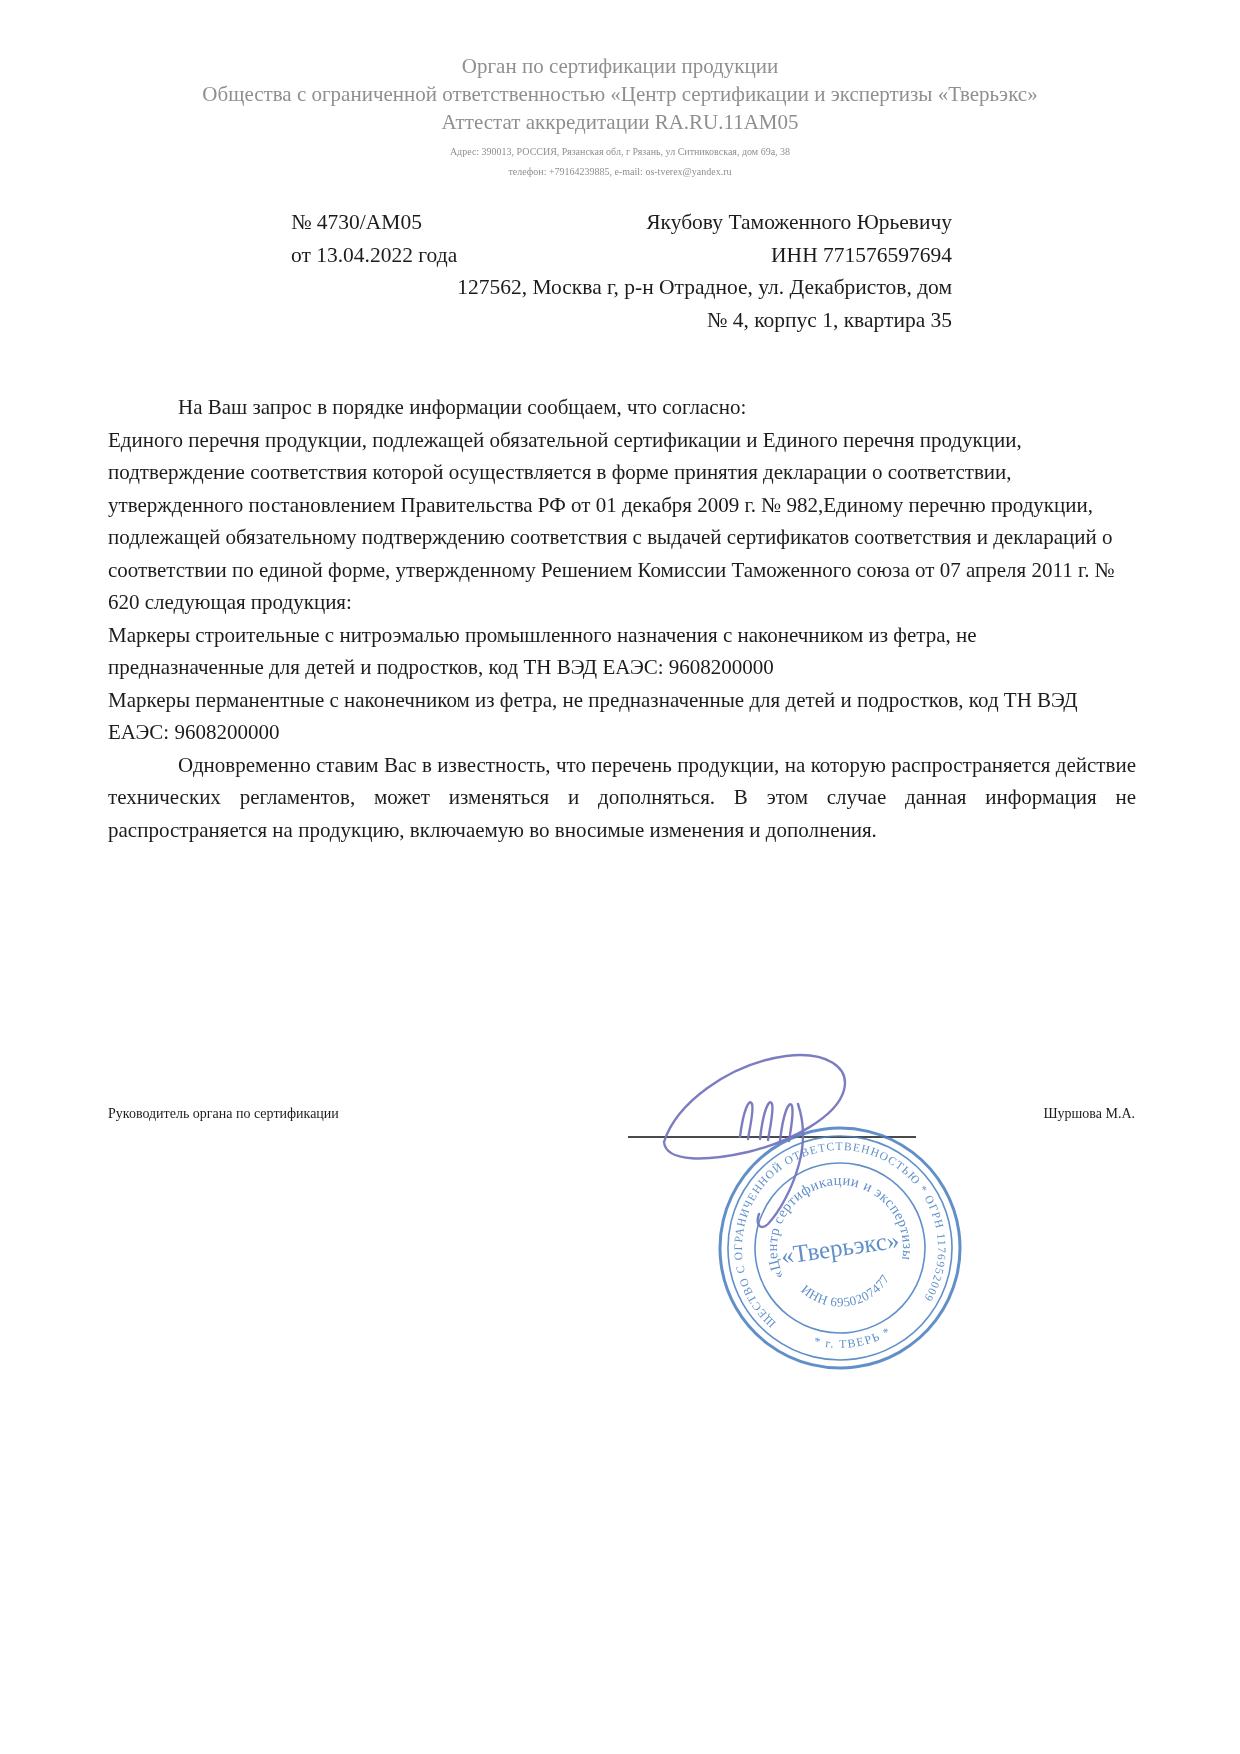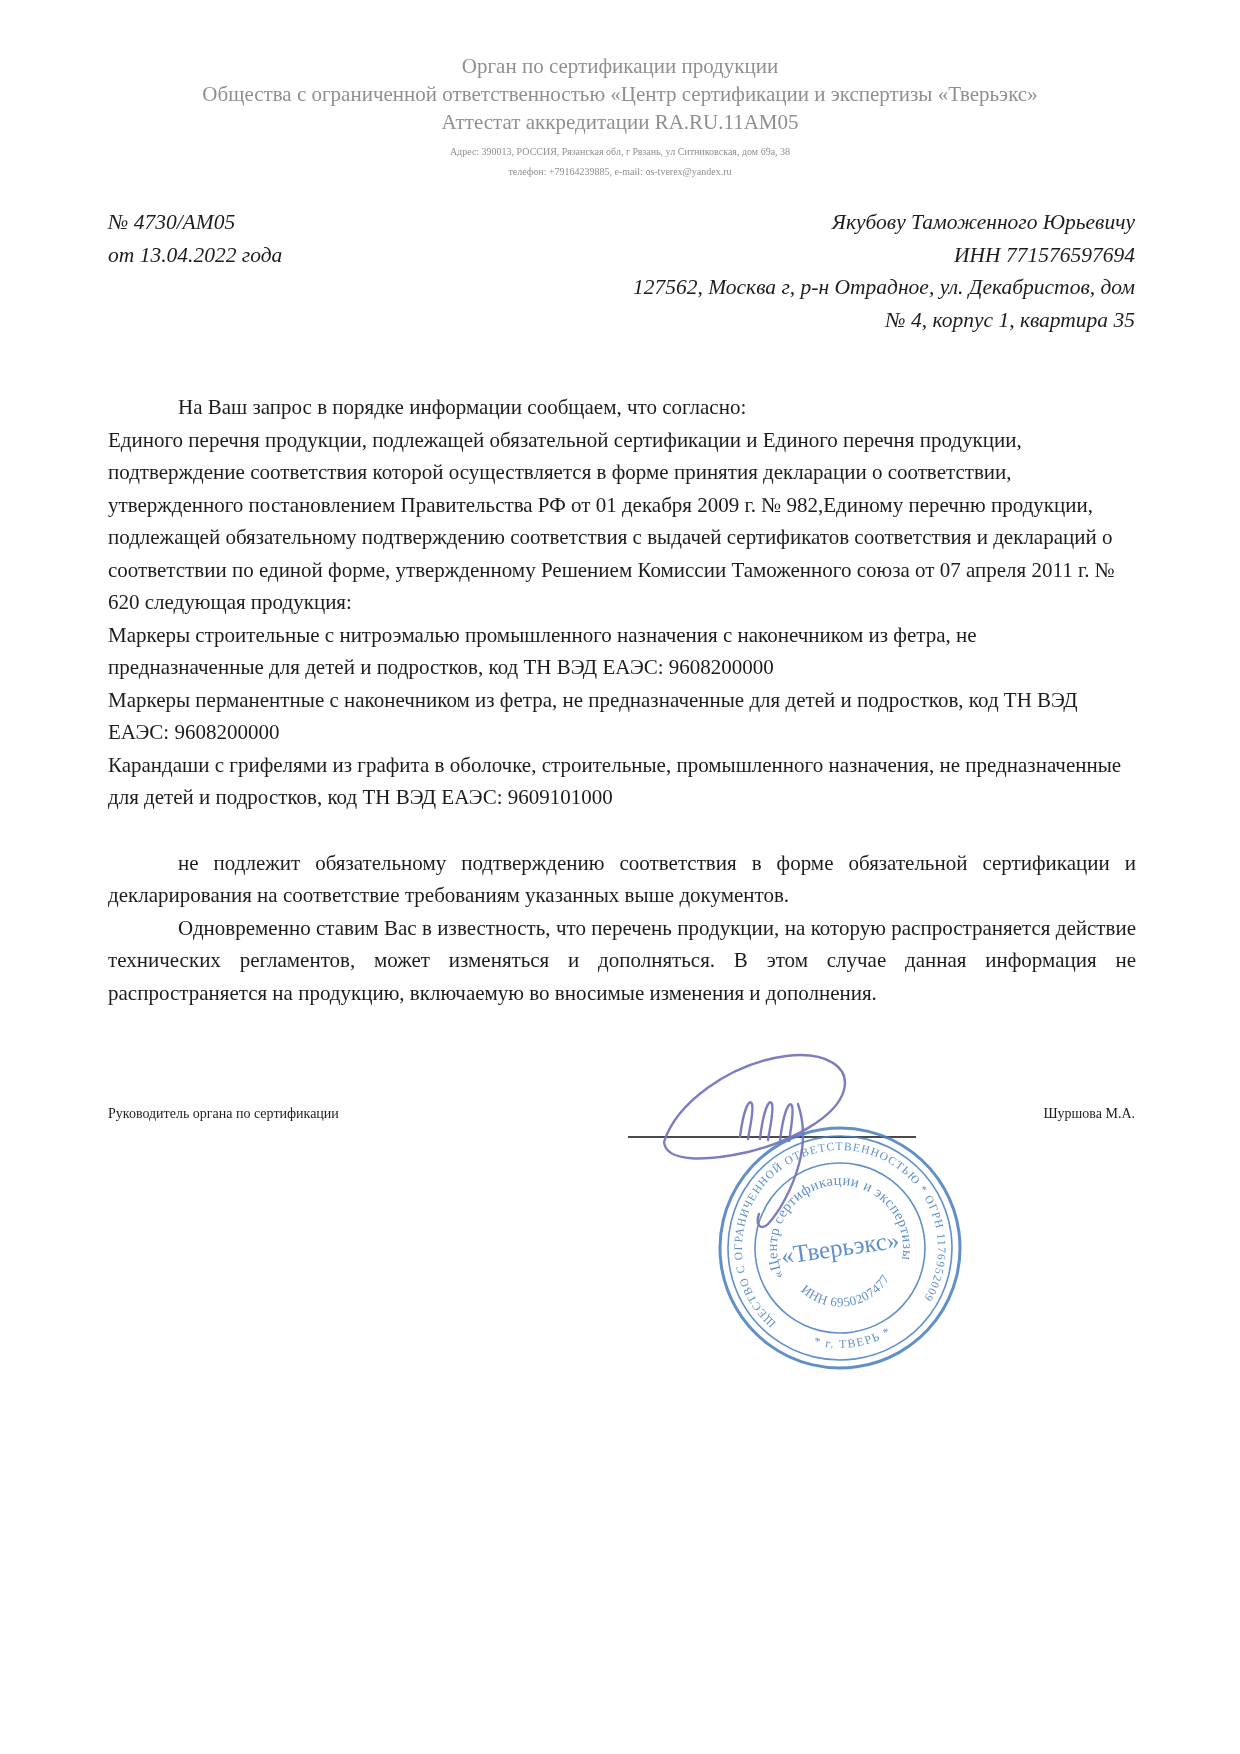--- a/index.html
+++ b/index.html
@@ -10,21 +10,21 @@
     font-family:"Liberation Serif", serif;
     color:#1c1c1c;
     overflow:hidden;
   }
   
   .letterhead { position:absolute; top:52px; left:0; width:100%; text-align:center; color:#8f8f8f; }
   .lh-big { font-size:21px; line-height:28px; }
   .lh-small { font-size:10px; line-height:20px; }
   .lh-gap { height:6px; }
   
-  .refrow { position:absolute; top:206px; left:108px; right:105px; display:flex; justify-content:space-between;font-style:italic; }
+  .refrow { position:absolute; top:206px; left:108px; right:105px; display:flex; justify-content:center; }
   .refnum { font-size:21.5px; line-height:33px; }
   .recipient { font-size:21.5px; line-height:32.5px; text-align:right; }
   
   .body { position:absolute; top:391px; left:108px; width:1028px; font-size:21px; line-height:32.5px; }
   .body p { margin:0; }
   .indent { text-indent:70px; }
   .just { text-align:justify; }
   .gap-before { margin-top:33px !important; }
   
   .sigrow { position:absolute; top:1106px; left:108px; right:105px; display:flex; justify-content:space-between; font-size:14px; }
@@ -57,22 +57,20 @@
       <div>127562, Москва г, р-н Отрадное, ул. Декабристов, дом</div>
       <div>№ 4, корпус 1, квартира 35</div>
     </div>
   </div>
 
   <div class="body">
     <p class="indent">На Ваш запрос в порядке информации сообщаем, что согласно:</p>
     <p>Единого перечня продукции, подлежащей обязательной сертификации и Единого перечня продукции, подтверждение соответствия которой осуществляется в форме принятия декларации о соответствии, утвержденного постановлением Правительства РФ от 01 декабря 2009 г. № 982,Единому перечню продукции, подлежащей обязательному подтверждению соответствия с выдачей сертификатов соответствия и деклараций о соответствии по единой форме, утвержденному Решением Комиссии Таможенного союза от 07 апреля 2011 г. № 620 следующая продукция:</p>
     <p>Маркеры  строительные с нитроэмалью промышленного назначения с наконечником из фетра, не предназначенные для детей и подростков, код ТН ВЭД ЕАЭС: 9608200000</p>
     <p>Маркеры перманентные с наконечником из фетра, не предназначенные для детей и подростков, код ТН ВЭД ЕАЭС: 9608200000</p>
-    <p>Карандаши с грифелями из графита в оболочке, строительные, промышленного назначения, не предназначенные для детей и подростков, код ТН ВЭД ЕАЭС: 9609101000</p>
-    <p class="indent just gap-before">не подлежит обязательному подтверждению соответствия в форме обязательной сертификации и декларирования на соответствие требованиям указанных выше документов.</p>
     <p class="indent just">Одновременно ставим Вас в известность, что перечень продукции, на которую распространяется действие технических регламентов, может изменяться и дополняться. В этом случае данная информация не распространяется на продукцию, включаемую во вносимые изменения и дополнения.</p>
   </div>
 
   <div class="sigrow">
     <div>Руководитель органа по сертификации</div>
     <div>Шуршова М.А.</div>
   </div>
   <div class="sigline"></div>
 
   <svg class="stamp" viewBox="0 0 256 256">

